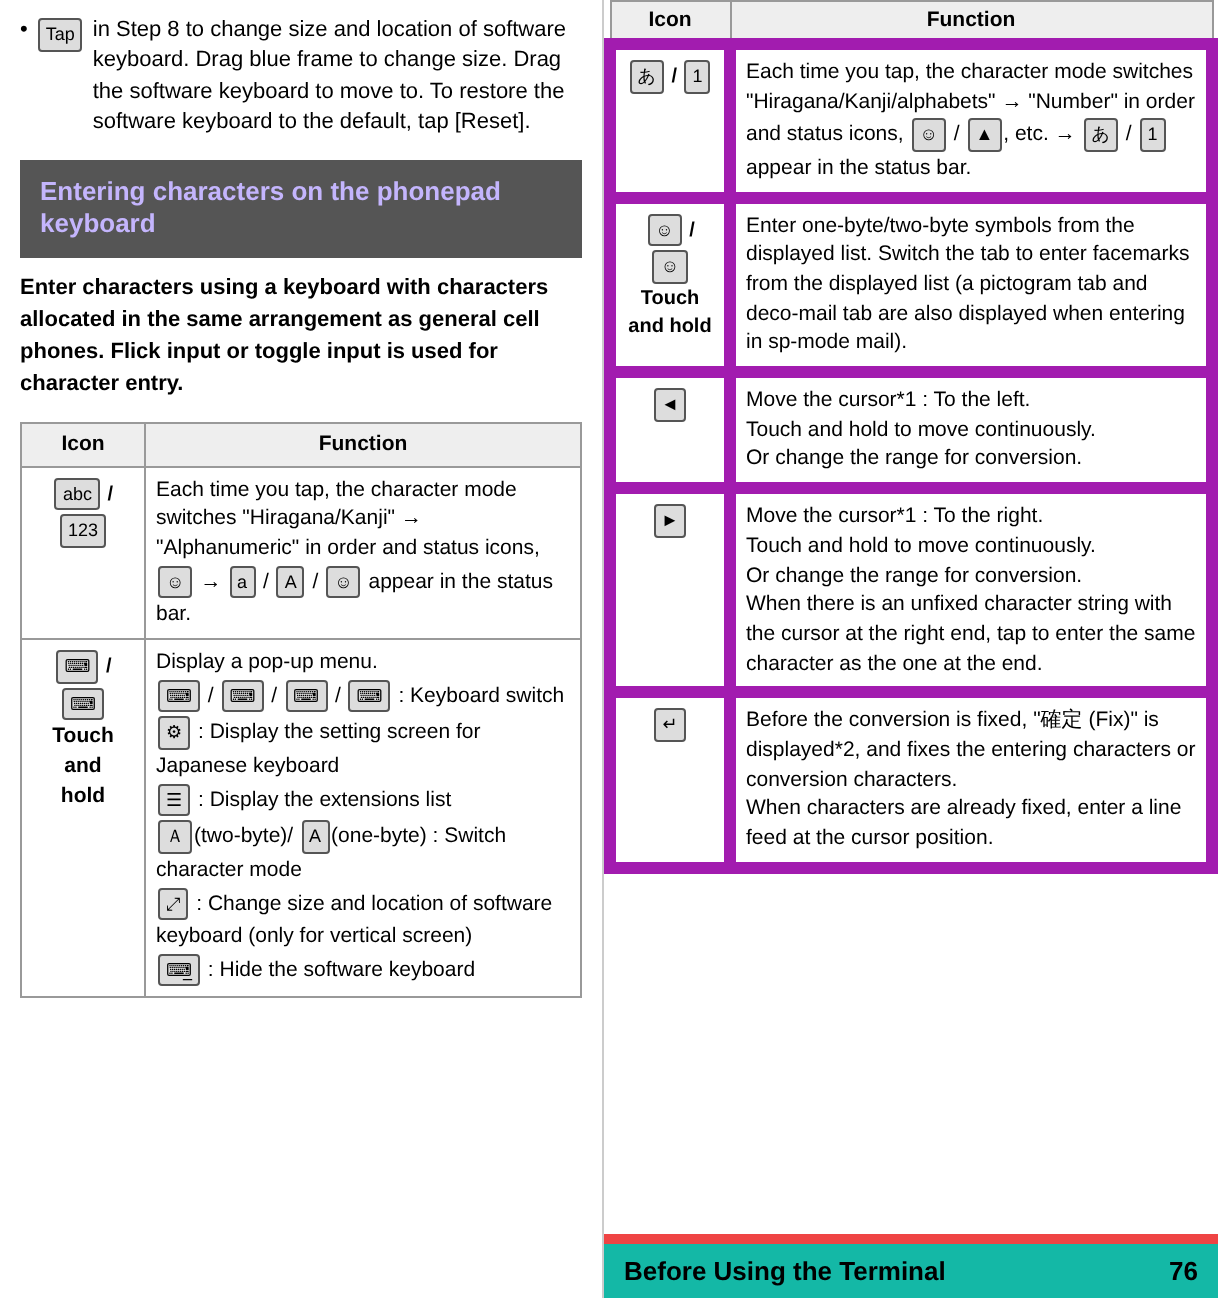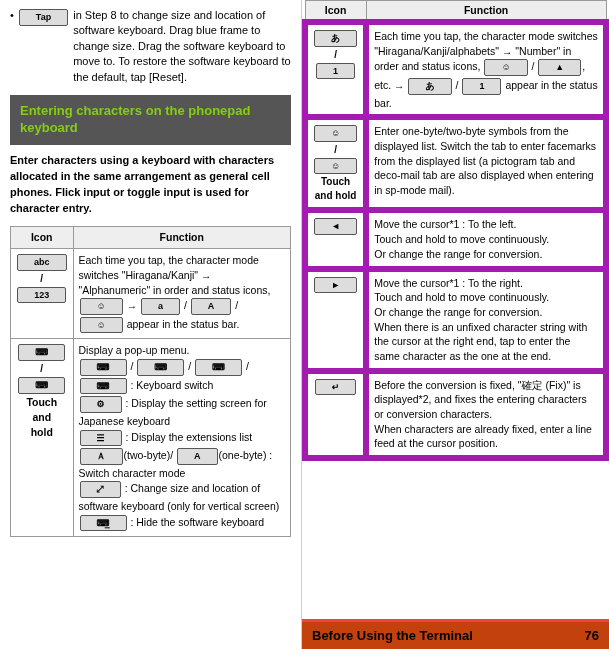--- a/index.html
+++ b/index.html
@@ -34,21 +34,21 @@
     }
 
     .left-col .intro-text .bullet {
       display: flex;
       gap: 4px;
       margin-bottom: 6px;
     }
 
     .section-header {
       background: #555;
-      color: #84cc16;
+      color: #c4b5fd;
       padding: 8px 10px;
       font-size: 13px;
       font-weight: bold;
       margin-bottom: 8px;
       line-height: 1.3;
     }
 
     .section-body {
       font-size: 11px;
       line-height: 1.45;
@@ -124,45 +124,45 @@
       font-weight: bold;
       font-size: 10px;
       vertical-align: top;
     }
 
     
     .footer {
       display: flex;
       justify-content: space-between;
       align-items: center;
-      border-top: 3px solid #ef4444;
+      border-top: 5px solid #ef4444;
       padding: 6px 10px;
-      background: #c2410c;
+      background: #14b8a6;
     }
     .footer-title {
       font-size: 13px;
       font-weight: bold;
       color: #000;
     }
     .footer-page {
       font-size: 13px;
       font-weight: bold;
       color: #000;
     }
 
     
     .icon-box {
       display: inline-block;
       border: 1px solid #555;
       background: #ddd;
       font-size: 9px;
-      padding: 1px 16px;
+      padding: 1px 3px;
       margin: 1px;
       border-radius: 2px;
-      font-weight: bold;
+      font-weight: normal;
       white-space: nowrap;
     }
   </style>
 </head>
 <body>
 
 <div class="page-wrapper">
 
   <div class="left-col">
 

